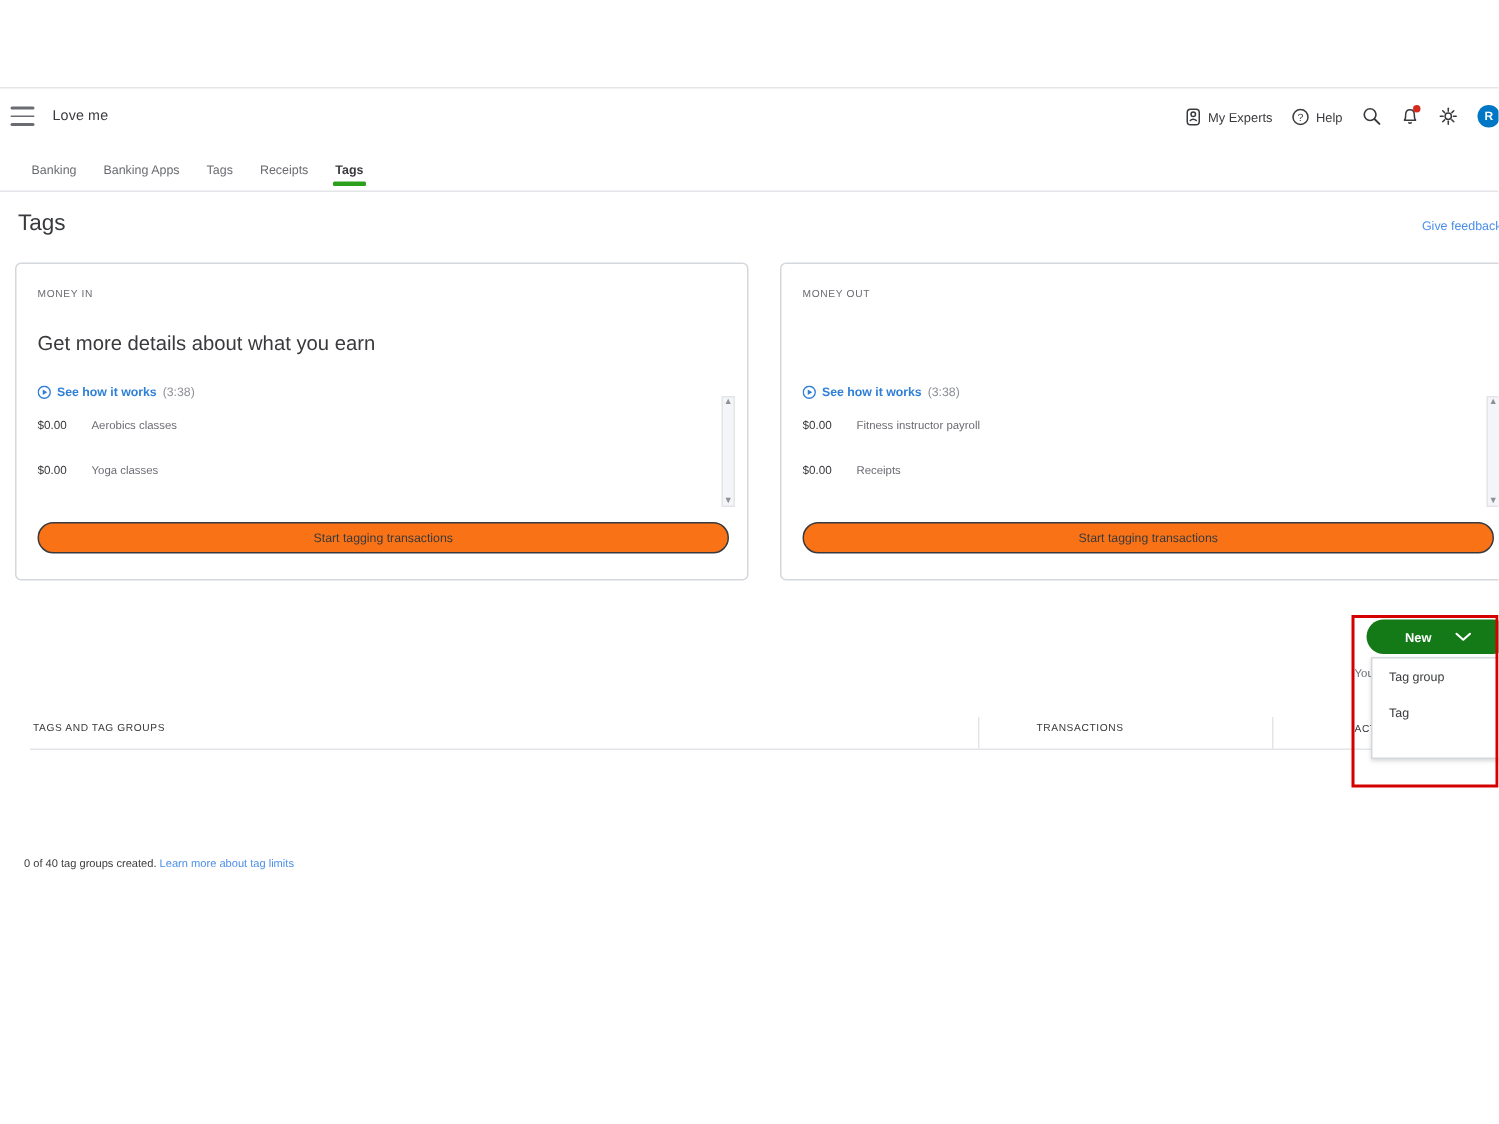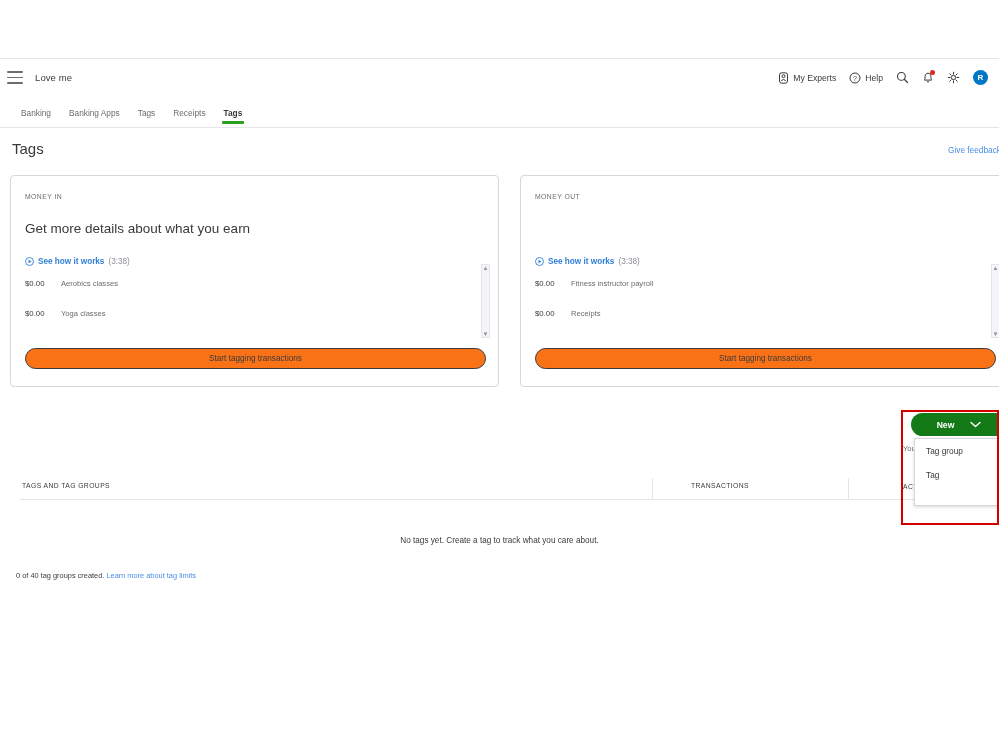--- a/index.html
+++ b/index.html
@@ -36,21 +36,21 @@
     display: flex; flex-direction: column; justify-content: space-between;
     cursor: pointer;
   }
   .hamburger span { display: block; height: 1.7px; background: #6b6c72; border-radius: 1px; }
   .company-name {
     margin-left: 12px;
     font-size: 9.5px; color: #393a3d; letter-spacing: .1px;
   }
   .header-right {
     margin-left: auto; display: flex; align-items: center; gap: 13px;
-    padding-right: 18px;
+    padding-right: 6px;
   }
   .hdr-item { display: flex; align-items: center; gap: 4px; cursor: pointer; }
   .hdr-label { font-size: 8.6px; color: #393a3d; white-space: nowrap; }
   .icon-svg { display: block; }
   .bell-wrap { position: relative; display: flex; }
   .bell-dot {
     position: absolute; top: -1px; right: -1px;
     width: 5px; height: 5px; border-radius: 50%;
     background: #d52b1e;
   }
@@ -367,21 +367,20 @@
     <div class="pill-btn">Start tagging transactions</div>
   </div>
 
   <div class="table-head">
     <div class="th th-tags">TAGS AND TAG GROUPS</div>
     <div class="col-div d1"></div>
     <div class="th th-tx">TRANSACTIONS</div>
     <div class="col-div d2"></div>
   </div>
 
-  <div class="empty-msg">No tags yet. Create a tag to track what you care about.</div>
 
   <div class="limits">
     <span>0 of 40 tag groups created.</span>
     <a>Learn more about tag limits</a>
   </div>
 
   <div class="behind-you">You</div>
   <div class="behind-act">ACT</div>
 
   <div class="new-btn">

